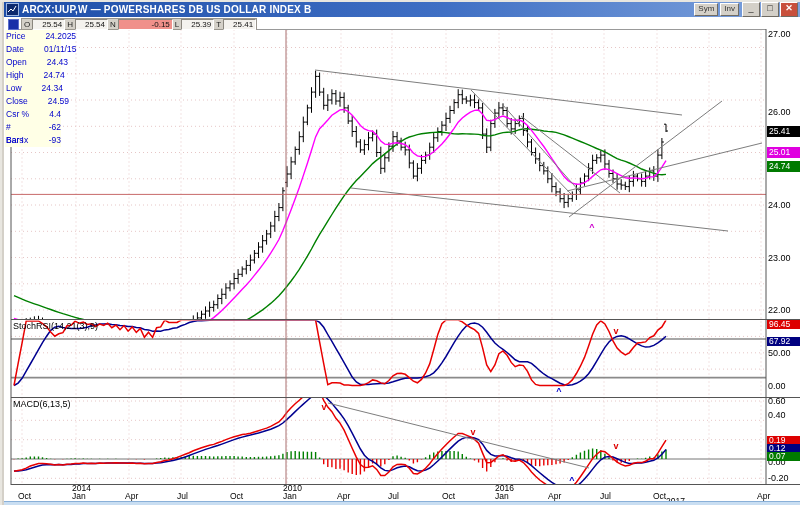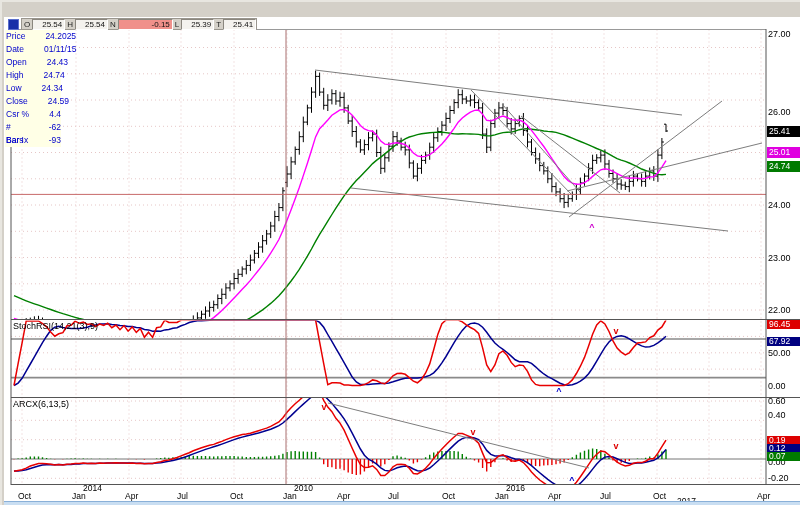--- a/index.html
+++ b/index.html
@@ -36,29 +36,44 @@
   .cp-label{width:28px;padding-left:1px;}
   .cp-value{flex:1;}
   
   .panel-label{position:absolute;left:9px;font-size:9px;color:#000;z-index:4;}
   
   .axlabel{position:absolute;left:764px;font-size:9px;color:#000;}
   .chip{position:absolute;left:763px;width:35px;text-align:left;padding-left:2px;color:#fff;font-size:8.5px;box-sizing:border-box;}
   
   #date-axis{position:absolute;left:0;top:468px;width:796px;height:16px;background:#fff;}
   .dtick{position:absolute;width:30px;text-align:left;font-size:8.5px;color:#000;}
-  .dtick .yr{display:block;height:7px;line-height:7px;text-align:right;}
+  .dtick .yr{display:block;height:7px;line-height:7px;}
   .dtick .mo{display:block;height:8px;line-height:8px;}
   #bottom-strip{position:absolute;left:0;top:484px;width:796px;height:4px;background:#c9def2;border-top:1px solid #8ab0d8;}
   #svg-holder{position:absolute;left:0;top:0;width:796px;height:488px;}
 </style>
 </head>
 <body>
 
 <div id="screen">
+  <div id="titlebar">
+    <div id="app-icon">
+      <svg width="11" height="11">
+          <polyline points="1,8 4,5 6,7 9,2" stroke="#fff" stroke-width="1" fill="none"></polyline>
+        </svg>
+    </div>
+    <span id="title-text">ARCX:UUP,W — POWERSHARES DB US DOLLAR INDEX B</span>
+    <div id="win-buttons">
+      <span class="mini-btn">Sym</span>
+      <span class="mini-btn">Inv</span>
+      <span class="win-btn">_</span>
+      <span class="win-btn">□</span>
+      <span class="win-btn close">✕</span>
+    </div>
+  </div>
 
   <div id="content">
     <div id="svg-holder">
 <svg width="796" height="488" viewBox="0 0 796 488" xmlns="http://www.w3.org/2000/svg">
   <defs>
     <clipPath id="cpMain">
               <rect x="7" y="13" width="755" height="289.5"></rect>
             </clipPath>
     <clipPath id="cpStoch">
               <rect x="7" y="303.5" width="755" height="76"></rect>
@@ -370,21 +385,21 @@
           <span class="cp-label"># Bars</span>
           <span class="cp-value">-62</span>
         </div>
         <div class="cp-row">
           <span class="cp-label">Bar Ix</span>
           <span class="cp-value">-93</span>
         </div>
       </div>
 
     <div class="panel-label" style="top:304px">StochRSI(14,21(3),9)</div>
-    <div class="panel-label" style="top:382px">ARCX(6,13,5)</div>
+    <div class="panel-label" style="top:382px">MACD(6,13,5)</div>
 
     <div id="axis-labels">
         <div class="axlabel" style="top: 12px;">27.00</div>
         <div class="axlabel" style="top: 90px;">26.00</div>
         <div class="axlabel" style="top: 183px;">24.00</div>
         <div class="axlabel" style="top: 235.5px;">23.00</div>
         <div class="axlabel" style="top: 288px;">22.00</div>
         <div class="chip" style="top: 108.5px; height: 11px; line-height: 11px; background: rgb(0, 0, 0);">25.41</div>
         <div class="chip" style="top: 130px; height: 11px; line-height: 11px; background: rgb(224, 0, 224);">25.01</div>
         <div class="chip" style="top: 143.5px; height: 11px; line-height: 11px; background: rgb(0, 122, 0);">24.74</div>

